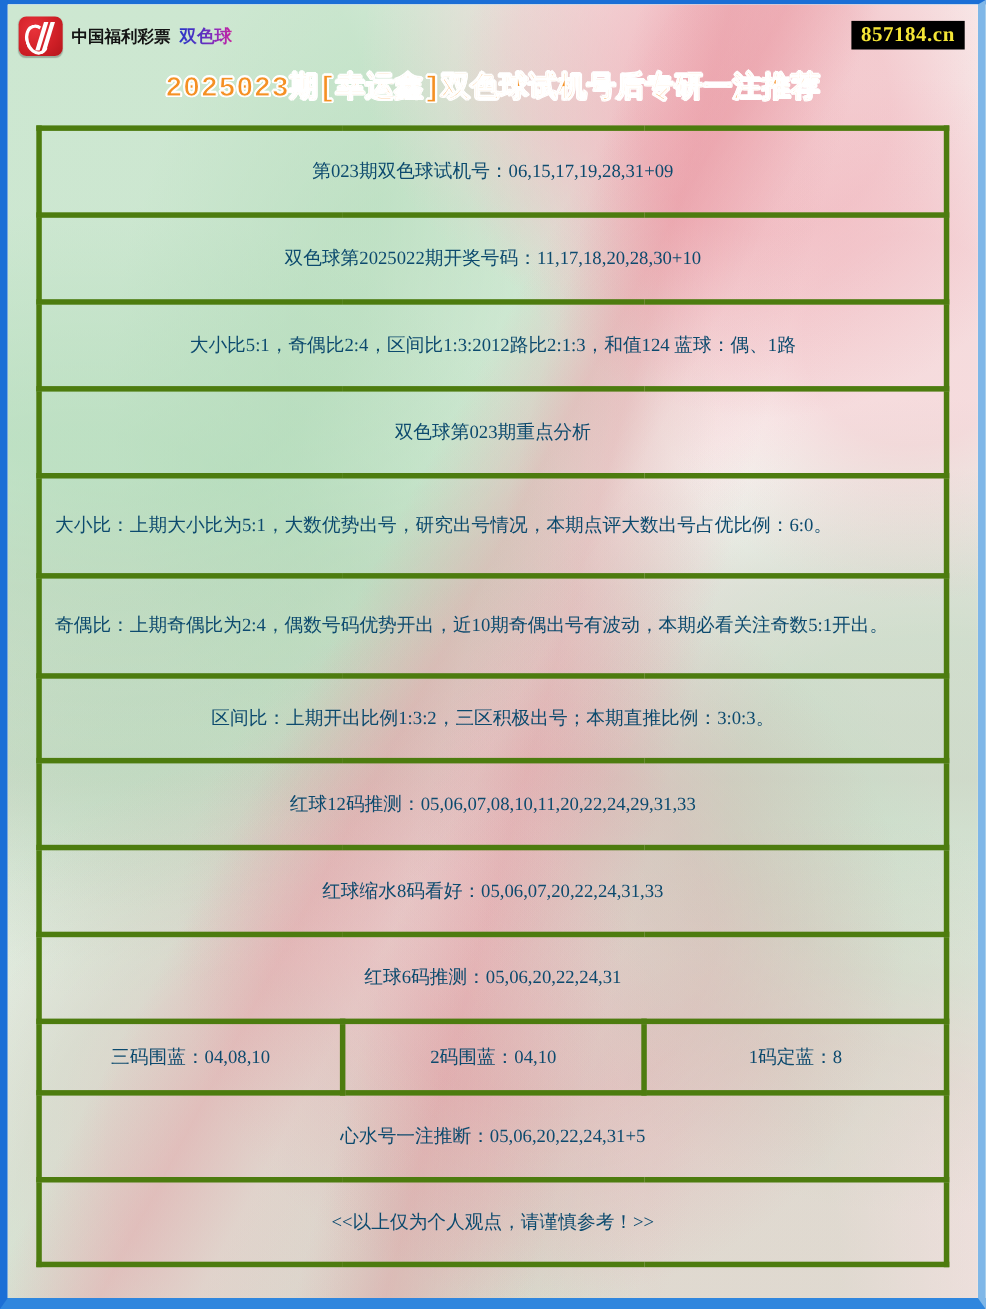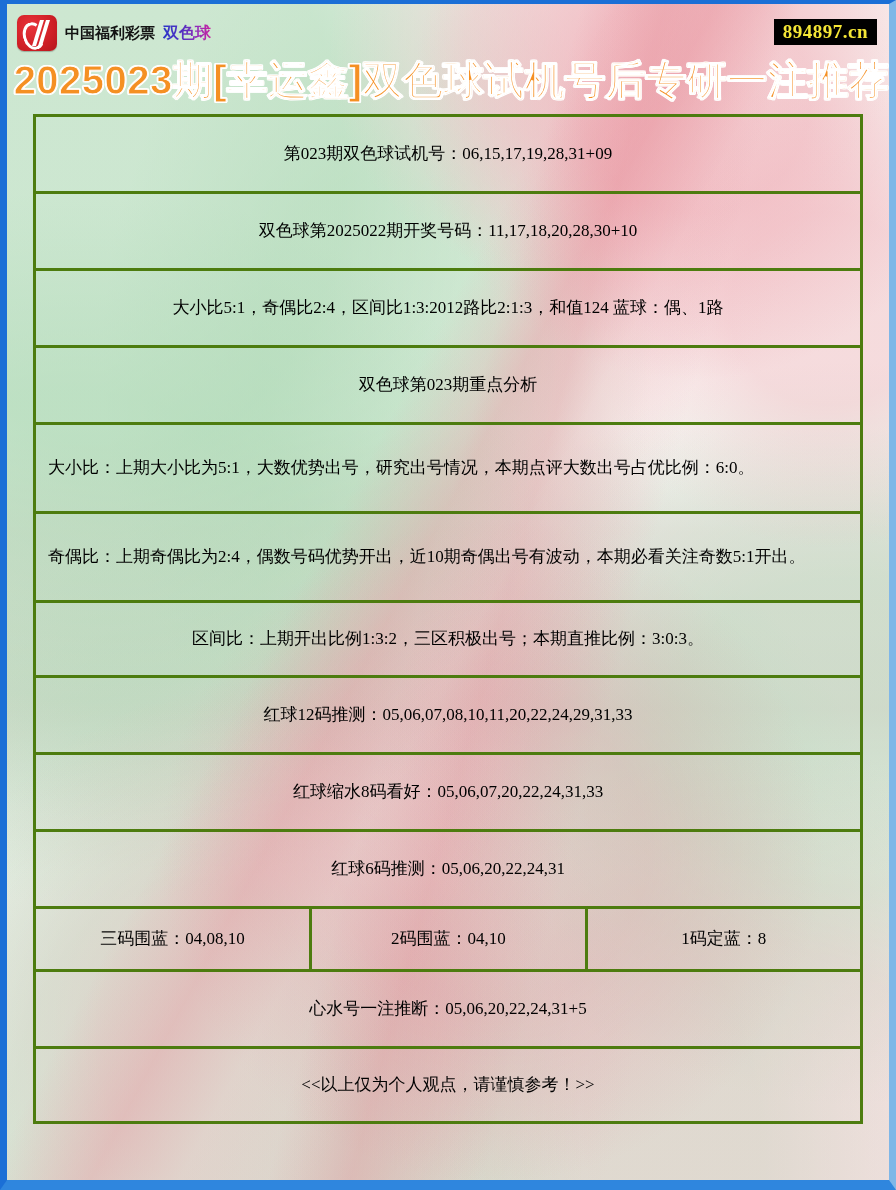--- a/index.html
+++ b/index.html
@@ -130,24 +130,24 @@
     font-size: 19px;
     letter-spacing: 0.5px;
     padding: 3px 9px 4px 9px;
     line-height: 1;
   }
 
   
   #title {
     position: relative;
     z-index: 2;
-    text-align: right;
-    font-family: Liberation Sans, sans-serif;
-    font-weight: bold;
-    font-size: 40px;
+    text-align: center;
+    font-family: Liberation Mono, monospace;
+    font-weight: bold;
+    font-size: 26px;
     line-height: 44px;
     color: #f59023;
     letter-spacing: 0.5px;
     white-space: nowrap;
     margin-top: -2px;
     -webkit-text-stroke: 0.9px #ffffff;
     text-shadow:
       1.4px 0 0 #fff, -1.4px 0 0 #fff, 0 1.4px 0 #fff, 0 -1.4px 0 #fff,
       1px 1px 0 #fff, -1px -1px 0 #fff, 1px -1px 0 #fff, -1px 1px 0 #fff;
   }
@@ -157,23 +157,23 @@
     position: relative;
     z-index: 2;
     margin: 12px 26px 0 26px;
   }
   table.main {
     width: 100%;
     border-collapse: collapse;
     table-layout: fixed;
   }
   table.main td {
-    border: 3px solid #4d7c0f;
+    border: 5px solid #4d7c0f;
     background: transparent;
-    color: #000000;
+    color: #0c4a6e;
     font-family: "Liberation Serif", "DejaVu Serif", serif;
     font-size: 17px;
     line-height: 30px;
     padding: 0 12px;
     vertical-align: middle;
   }
   td.center { text-align: center; }
   td.left   { text-align: left; }
   td.r1 { height: 74px; }
   td.r-analysis { height: 72px; }
@@ -187,21 +187,21 @@
 <div id="page">
 
   <div id="bg"></div>
 
   <div id="header">
     <div id="logo">
       <div class="logo-emblem"></div>
       <span class="logo-text-cn">中国福利彩票</span>
       <span class="logo-text-ssq">双色球</span>
     </div>
-    <div id="site-badge">894897.cn</div>
+    <div id="site-badge">857184.cn</div>
   </div>
 
   <div id="title">2025023期[幸运鑫]双色球试机号后专研一注推荐</div>
 
   <div id="table-wrap">
     <table class="main">
       <colgroup>
         <col style="width:33.4%">
         <col style="width:33.3%">
         <col style="width:33.3%">

